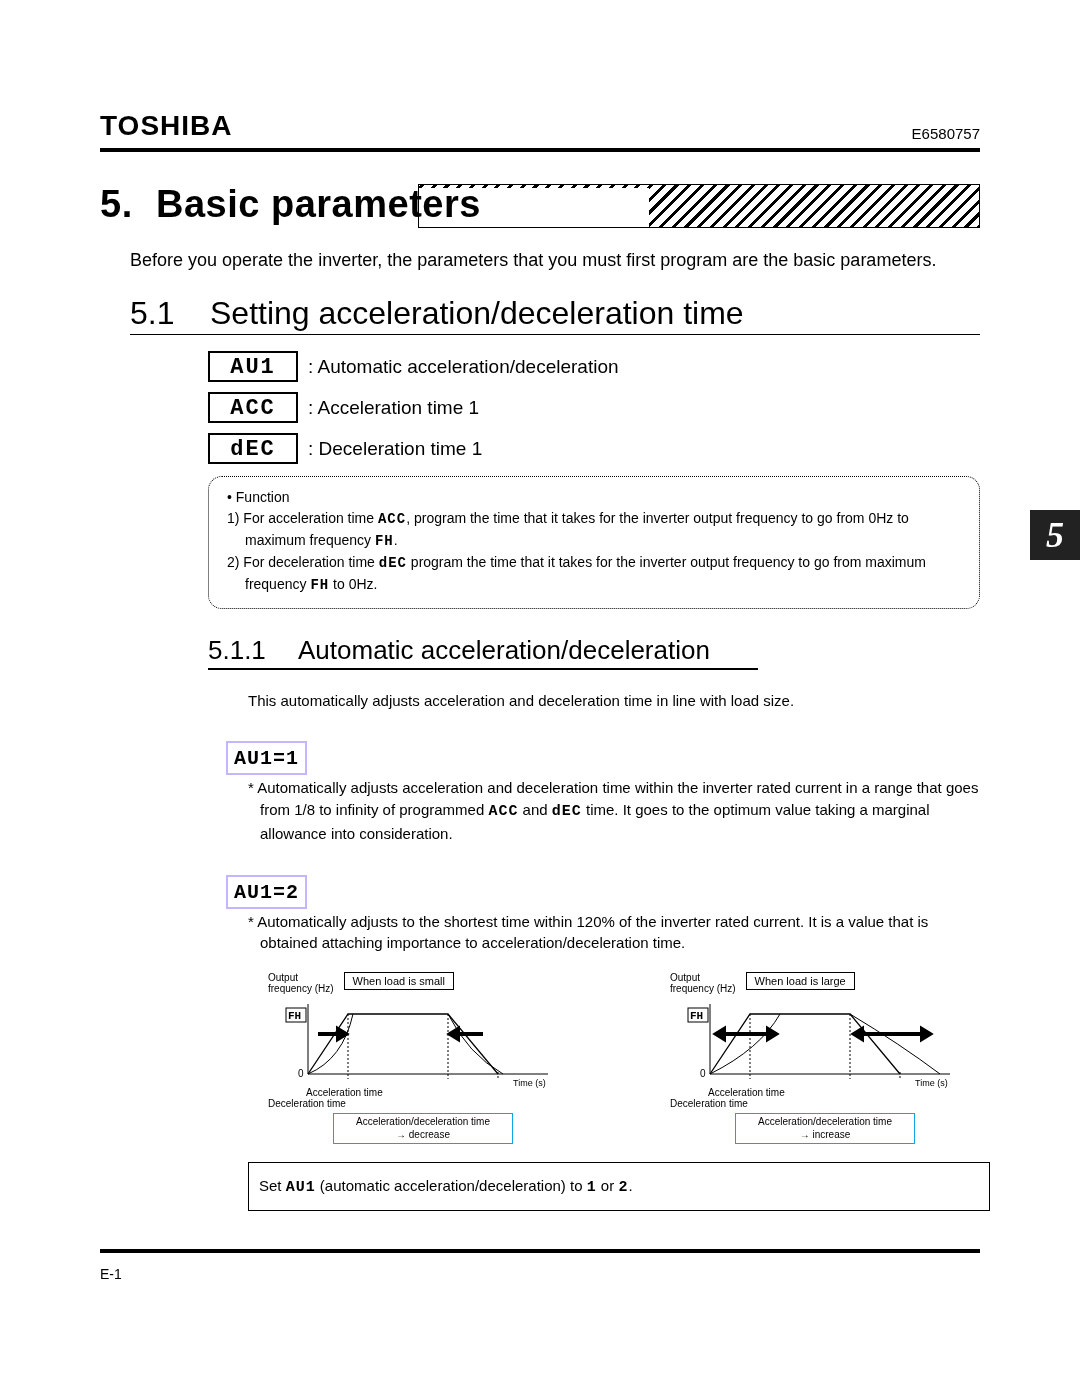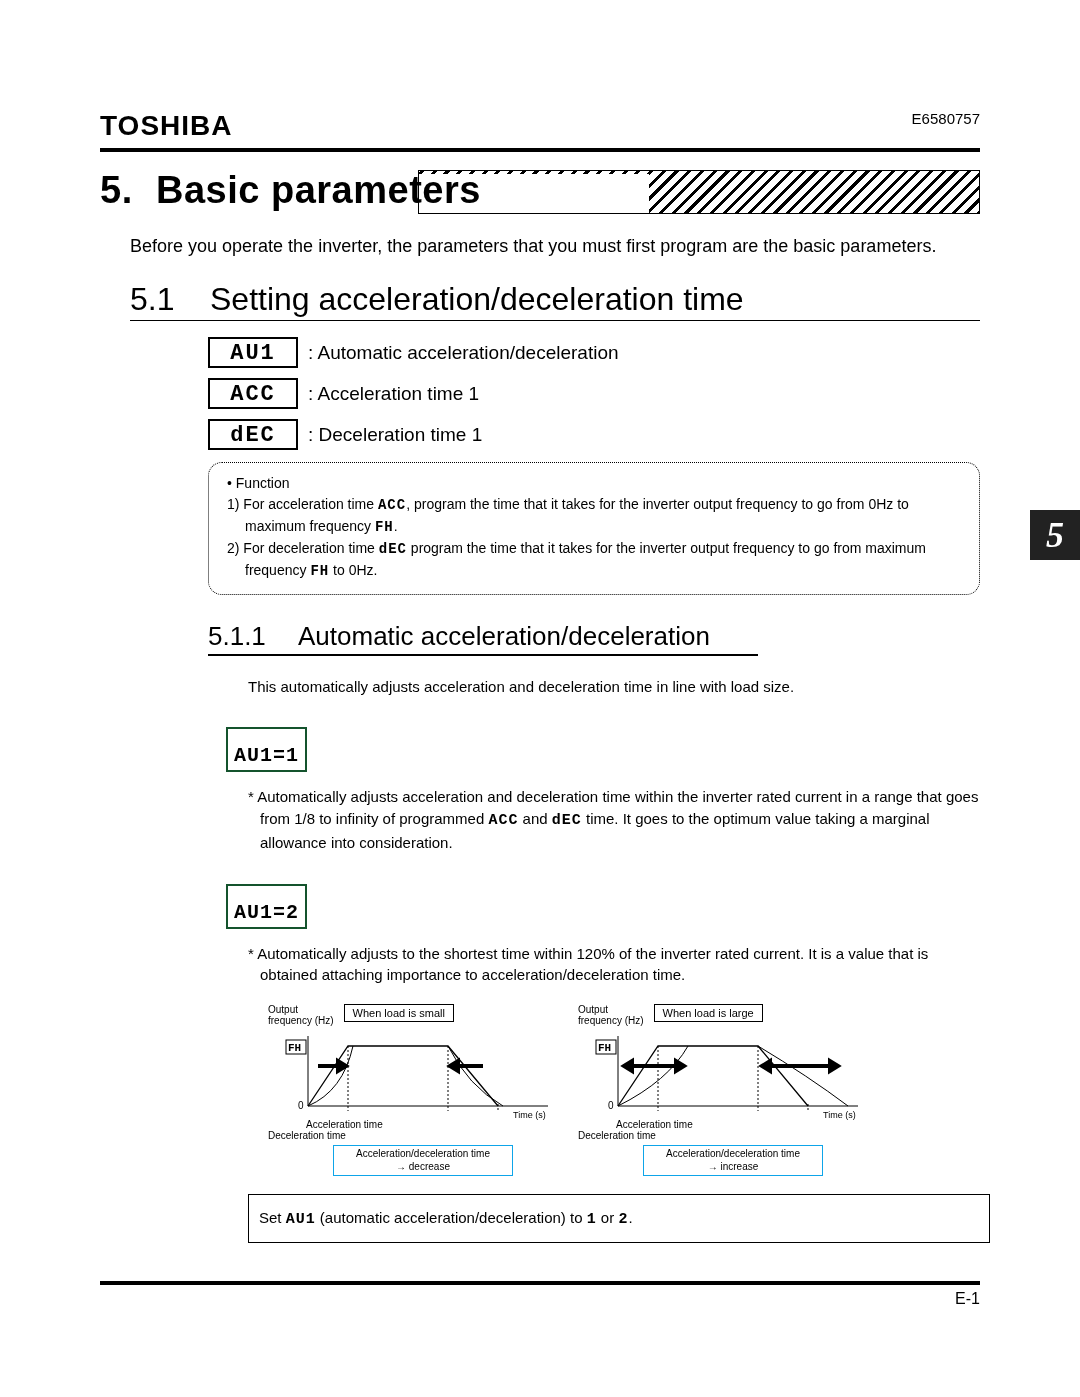--- a/index.html
+++ b/index.html
@@ -1,23 +1,23 @@
 <!DOCTYPE html>
 <html><head>
 <meta charset="utf-8">
 <style>
   html,body{margin:0;padding:0;background:#fff;}
   body{width:1080px;height:1397px;font-family:Arial,Helvetica,sans-serif;color:#000;position:relative;}
   .page{padding:110px 100px 0 100px;position:relative;}
   .rule-top{height:4px;background:#000;margin-top:6px;}
-  .header-row{display:flex;justify-content:space-between;align-items:flex-start;}
+  .header-row{display:flex;justify-content:space-between;align-items:flex-end;}
   .brand{font-weight:900;font-size:28px;letter-spacing:1px;}
   .docnum{font-size:15px;}
   
-  .banner{position:relative;margin-top:12px;height:54px;}
+  .banner{position:relative;margin-top:26px;height:54px;}
   .banner-text{position:absolute;left:0;top:26px;transform:translateY(-50%);font-size:38px;font-weight:900;letter-spacing:0.5px;z-index:2;}
   .banner-num{display:inline-block;width:56px;}
   .hatch{position:absolute;top:6px;right:0;width:560px;height:42px;border:1px solid #000;overflow:hidden;}
   .hatch::before{content:"";position:absolute;inset:-20px;background:repeating-linear-gradient(-45deg,#000 0 3px,#fff 3px 9px);}
   .hatch-clear{position:absolute;left:0;top:3px;width:230px;height:48px;background:#fff;z-index:1;}
   .intro{font-size:18px;margin:18px 0 24px 30px;}
   
   .h51-wrap{margin-left:30px;}
   .h51{font-size:32px;font-weight:400;}
   .h51 .num{display:inline-block;width:80px;}
@@ -30,36 +30,36 @@
   
   .func-box{border:1px dotted #000;border-radius:14px;margin:12px 0 0 108px;padding:10px 12px 12px 18px;font-size:14px;line-height:1.5;}
   .func-box ul{margin:0;padding:0;list-style:none;}
   .func-box li.b::before{content:"•  ";}
   .func-box li.n1{padding-left:18px;text-indent:-18px;}
   
   .h511{margin:26px 0 0 108px;font-size:26px;font-weight:400;}
   .h511 .num{display:inline-block;width:90px;}
   .uline{height:1.5px;background:#000;margin:2px 0 0 108px;width:550px;}
   .para{margin:20px 0 0 148px;font-size:15px;line-height:1.45;}
-  .setbox{display:inline-block;font-family:"Courier New",monospace;font-weight:700;font-size:20px;border:2px solid #14532d;padding:12px 6px 0 6px;letter-spacing:1px;margin:10px 0 12px -22px;}
+  .setbox{display:inline-block;font-family:"Courier New",monospace;font-weight:700;font-size:20px;border:2px solid #c4b5fd;padding:1px 6px 0 6px;letter-spacing:1px;margin:10px 0 0 -22px;}
   .star{margin:2px 0 0 148px;font-size:15px;line-height:1.45;}
   .star p{margin:0 0 2px 12px;text-indent:-12px;}
   
-  .diagrams{display:flex;margin:18px 0 0 168px;}
+  .diagrams{display:flex;margin:18px 0 0 168px;justify-content:space-between;}
   .dg{width:310px;}
   .dg-row1{display:flex;align-items:flex-start;gap:10px;font-size:10px;}
   .dg-callout{border:1px solid #000;padding:2px 8px;font-size:11px;}
   .dg svg{display:block;}
   .dg-labels{font-size:10px;display:flex;justify-content:space-between;margin-top:-2px;flex-direction:column;}
   .dg-box2{border:1px solid #0ea5e9;font-size:10px;padding:2px 4px;margin:4px auto 0;width:170px;text-align:center;line-height:1.25;}
   
   .instr{border:1.5px solid #000;margin:18px 0 0 148px;padding:14px 10px;font-size:15px;width:720px;}
   
   .rule-bot{height:4px;background:#000;margin:38px 0 0 0;}
-  .pagenum{text-align:right;font-size:16px;margin-top:5px;}
+  .pagenum{text-align:left;font-size:14px;margin-top:13px;}
   
   .tab{position:absolute;right:0;top:510px;width:50px;height:50px;background:#222;color:#fff;font-family:"Times New Roman",serif;font-style:italic;font-weight:700;font-size:36px;display:flex;align-items:center;justify-content:center;}
 </style>
 </head>
 <body>
 
 <div class="tab">5</div>
 
 <div class="page">
 

